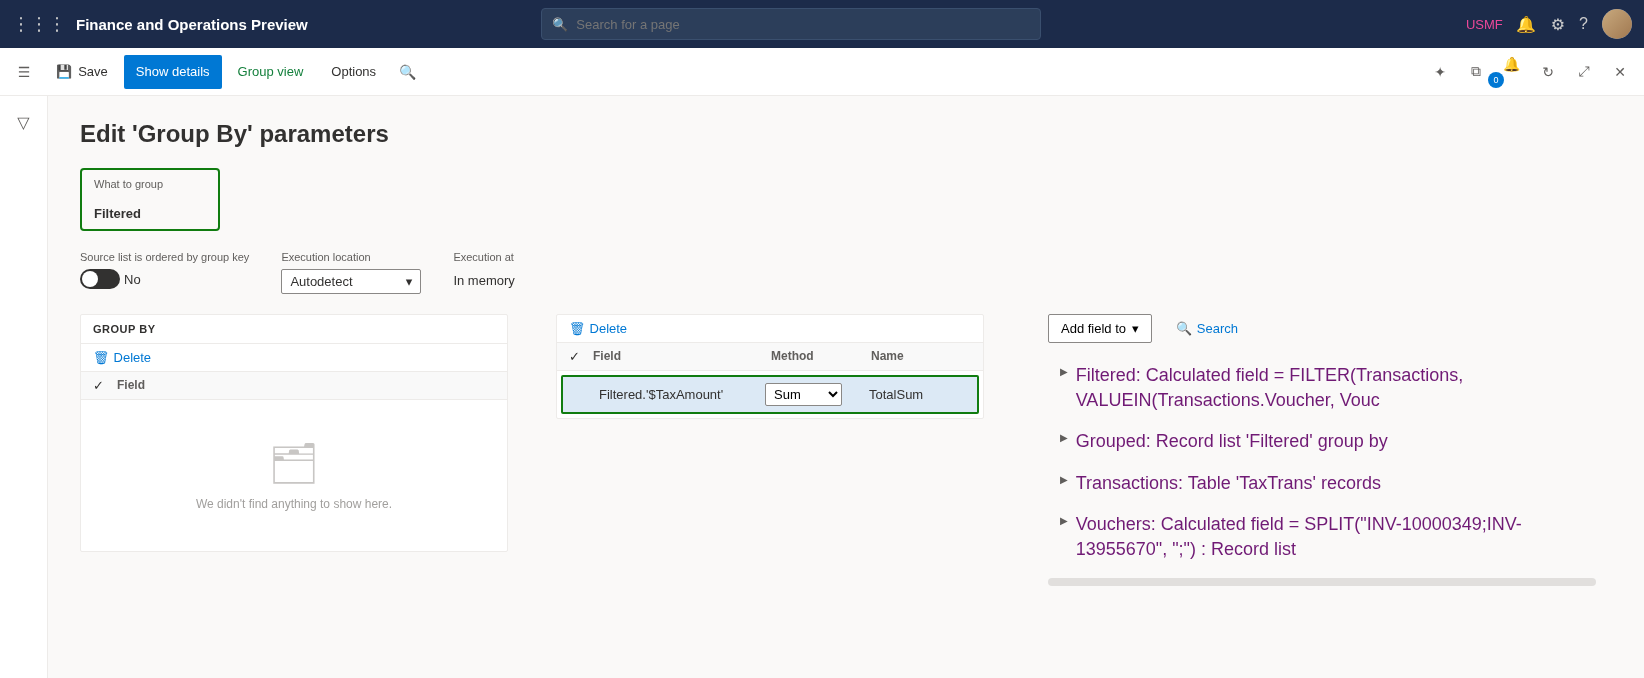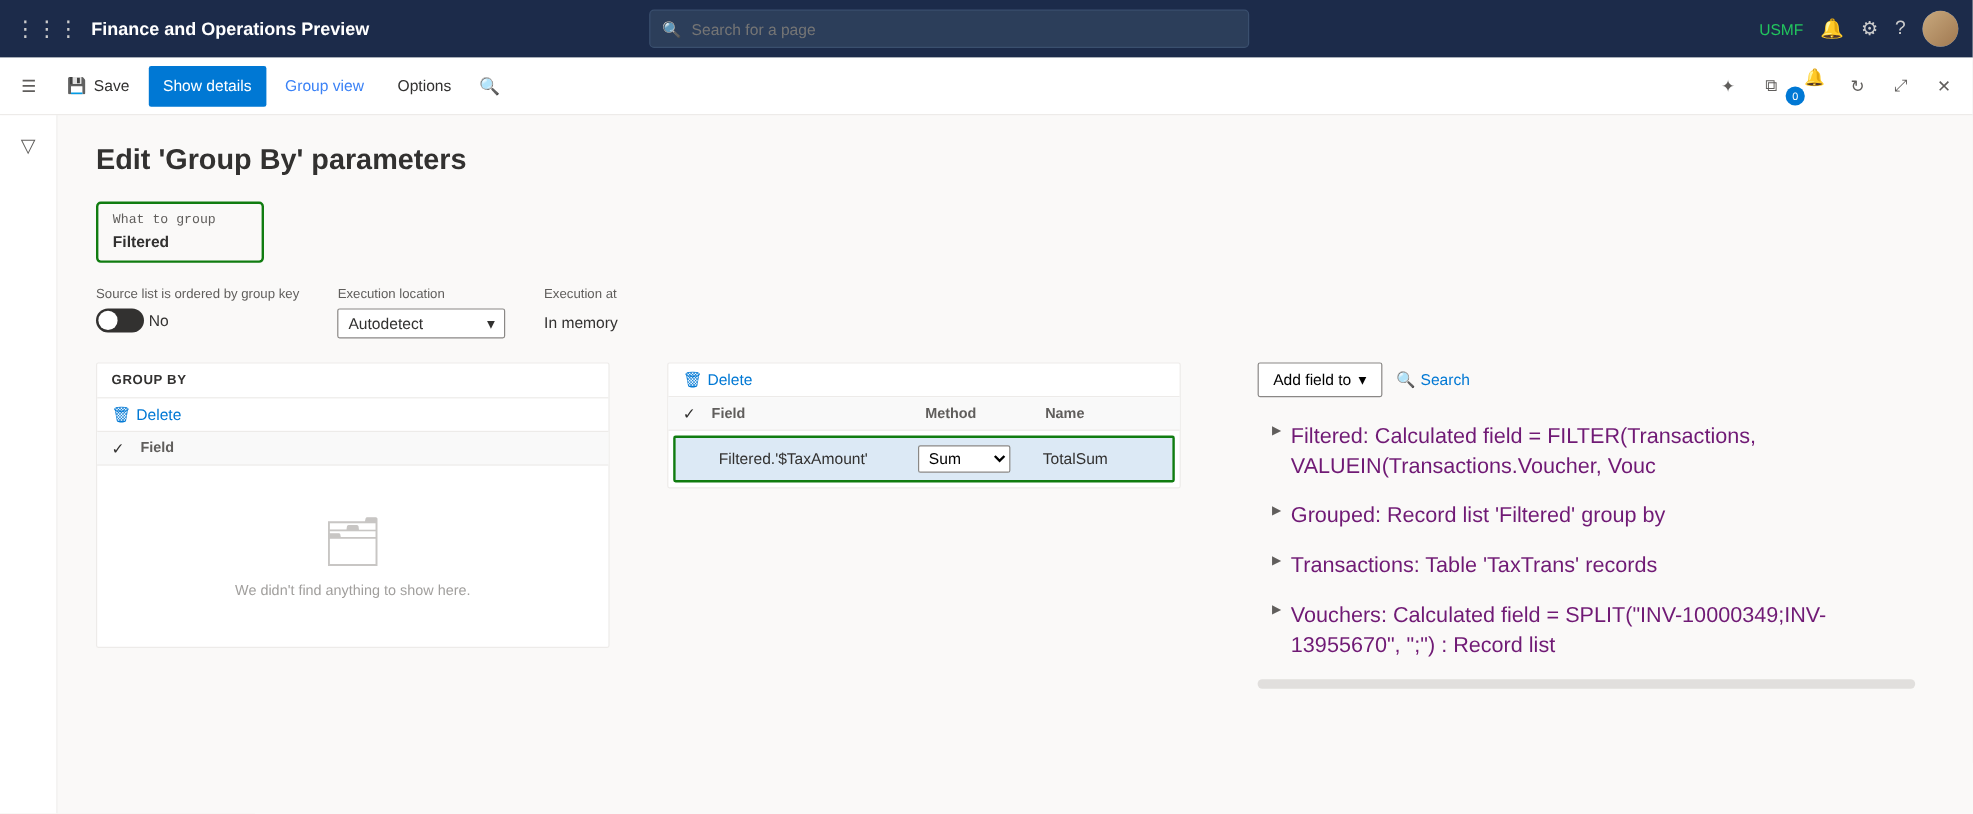--- a/index.html
+++ b/index.html
@@ -40,21 +40,21 @@
       width: 100%;
     }
     .topbar-right {
       display: flex;
       align-items: center;
       gap: 14px;
       color: #ccc;
       font-size: 13px;
       margin-left: auto;
     }
-    .topbar-right .env-label { color: #22c55e; font-size: 13px; }
+    .topbar-right .env-label { color: #ec4899; font-size: 13px; }
     .topbar-icon { font-size: 16px; cursor: pointer; color: #ccc; }
     .topbar-avatar {
       width: 30px; height: 30px;
       border-radius: 50%;
       background: #8a9bb5;
       display: flex; align-items: center; justify-content: center;
       color: white; font-size: 12px;
       overflow: hidden;
     }
     .avatar-img {
@@ -82,21 +82,21 @@
       cursor: pointer;
       font-size: 13px;
       color: #323130;
       display: flex; align-items: center; gap: 6px;
       border-radius: 2px;
     }
     .toolbar-btn.primary {
       background: #0078d4;
       color: white;
     }
-    .toolbar-btn.text-only { color: #3b82f6; }
+    .toolbar-btn.text-only { color: #15803d; }
     .toolbar-right { margin-left: auto; display: flex; align-items: center; gap: 4px; }
     .toolbar-icon-btn {
       width: 32px; height: 32px;
       border: none; background: transparent;
       cursor: pointer; border-radius: 2px;
       display: flex; align-items: center; justify-content: center;
       color: #605e5c; font-size: 14px;
     }
     .toolbar-badge {
       background: #0078d4; color: white; border-radius: 50%;
@@ -151,22 +151,21 @@
       border: 2px solid #107c10;
       border-radius: 4px;
       padding: 8px 12px;
       display: inline-block;
       margin-bottom: 20px;
       min-width: 140px;
     }
     .what-to-group-label {
       font-size: 11px;
       color: #605e5c;
-      margin-bottom: 4px;
-      font-family: Liberation Mono, monospace;
+      margin-bottom: 16px;
     }
     .what-to-group-value {
       font-size: 13px;
       font-weight: 600;
       color: #323130;
     }
 
     
     .source-settings {
       display: flex;
@@ -289,21 +288,21 @@
 
     
     .right-panel {
       width: 580px;
       background: #faf9f8;
       padding: 0 16px;
     }
     .right-panel-toolbar {
       display: flex;
       align-items: center;
-      gap: 12px;
+      gap: 25px;
       margin-bottom: 12px;
     }
     .add-field-btn {
       border: 1px solid #8a8886;
       background: white;
       border-radius: 2px;
       padding: 6px 12px;
       cursor: pointer;
       font-size: 13px;
       display: flex; align-items: center; gap: 6px;

